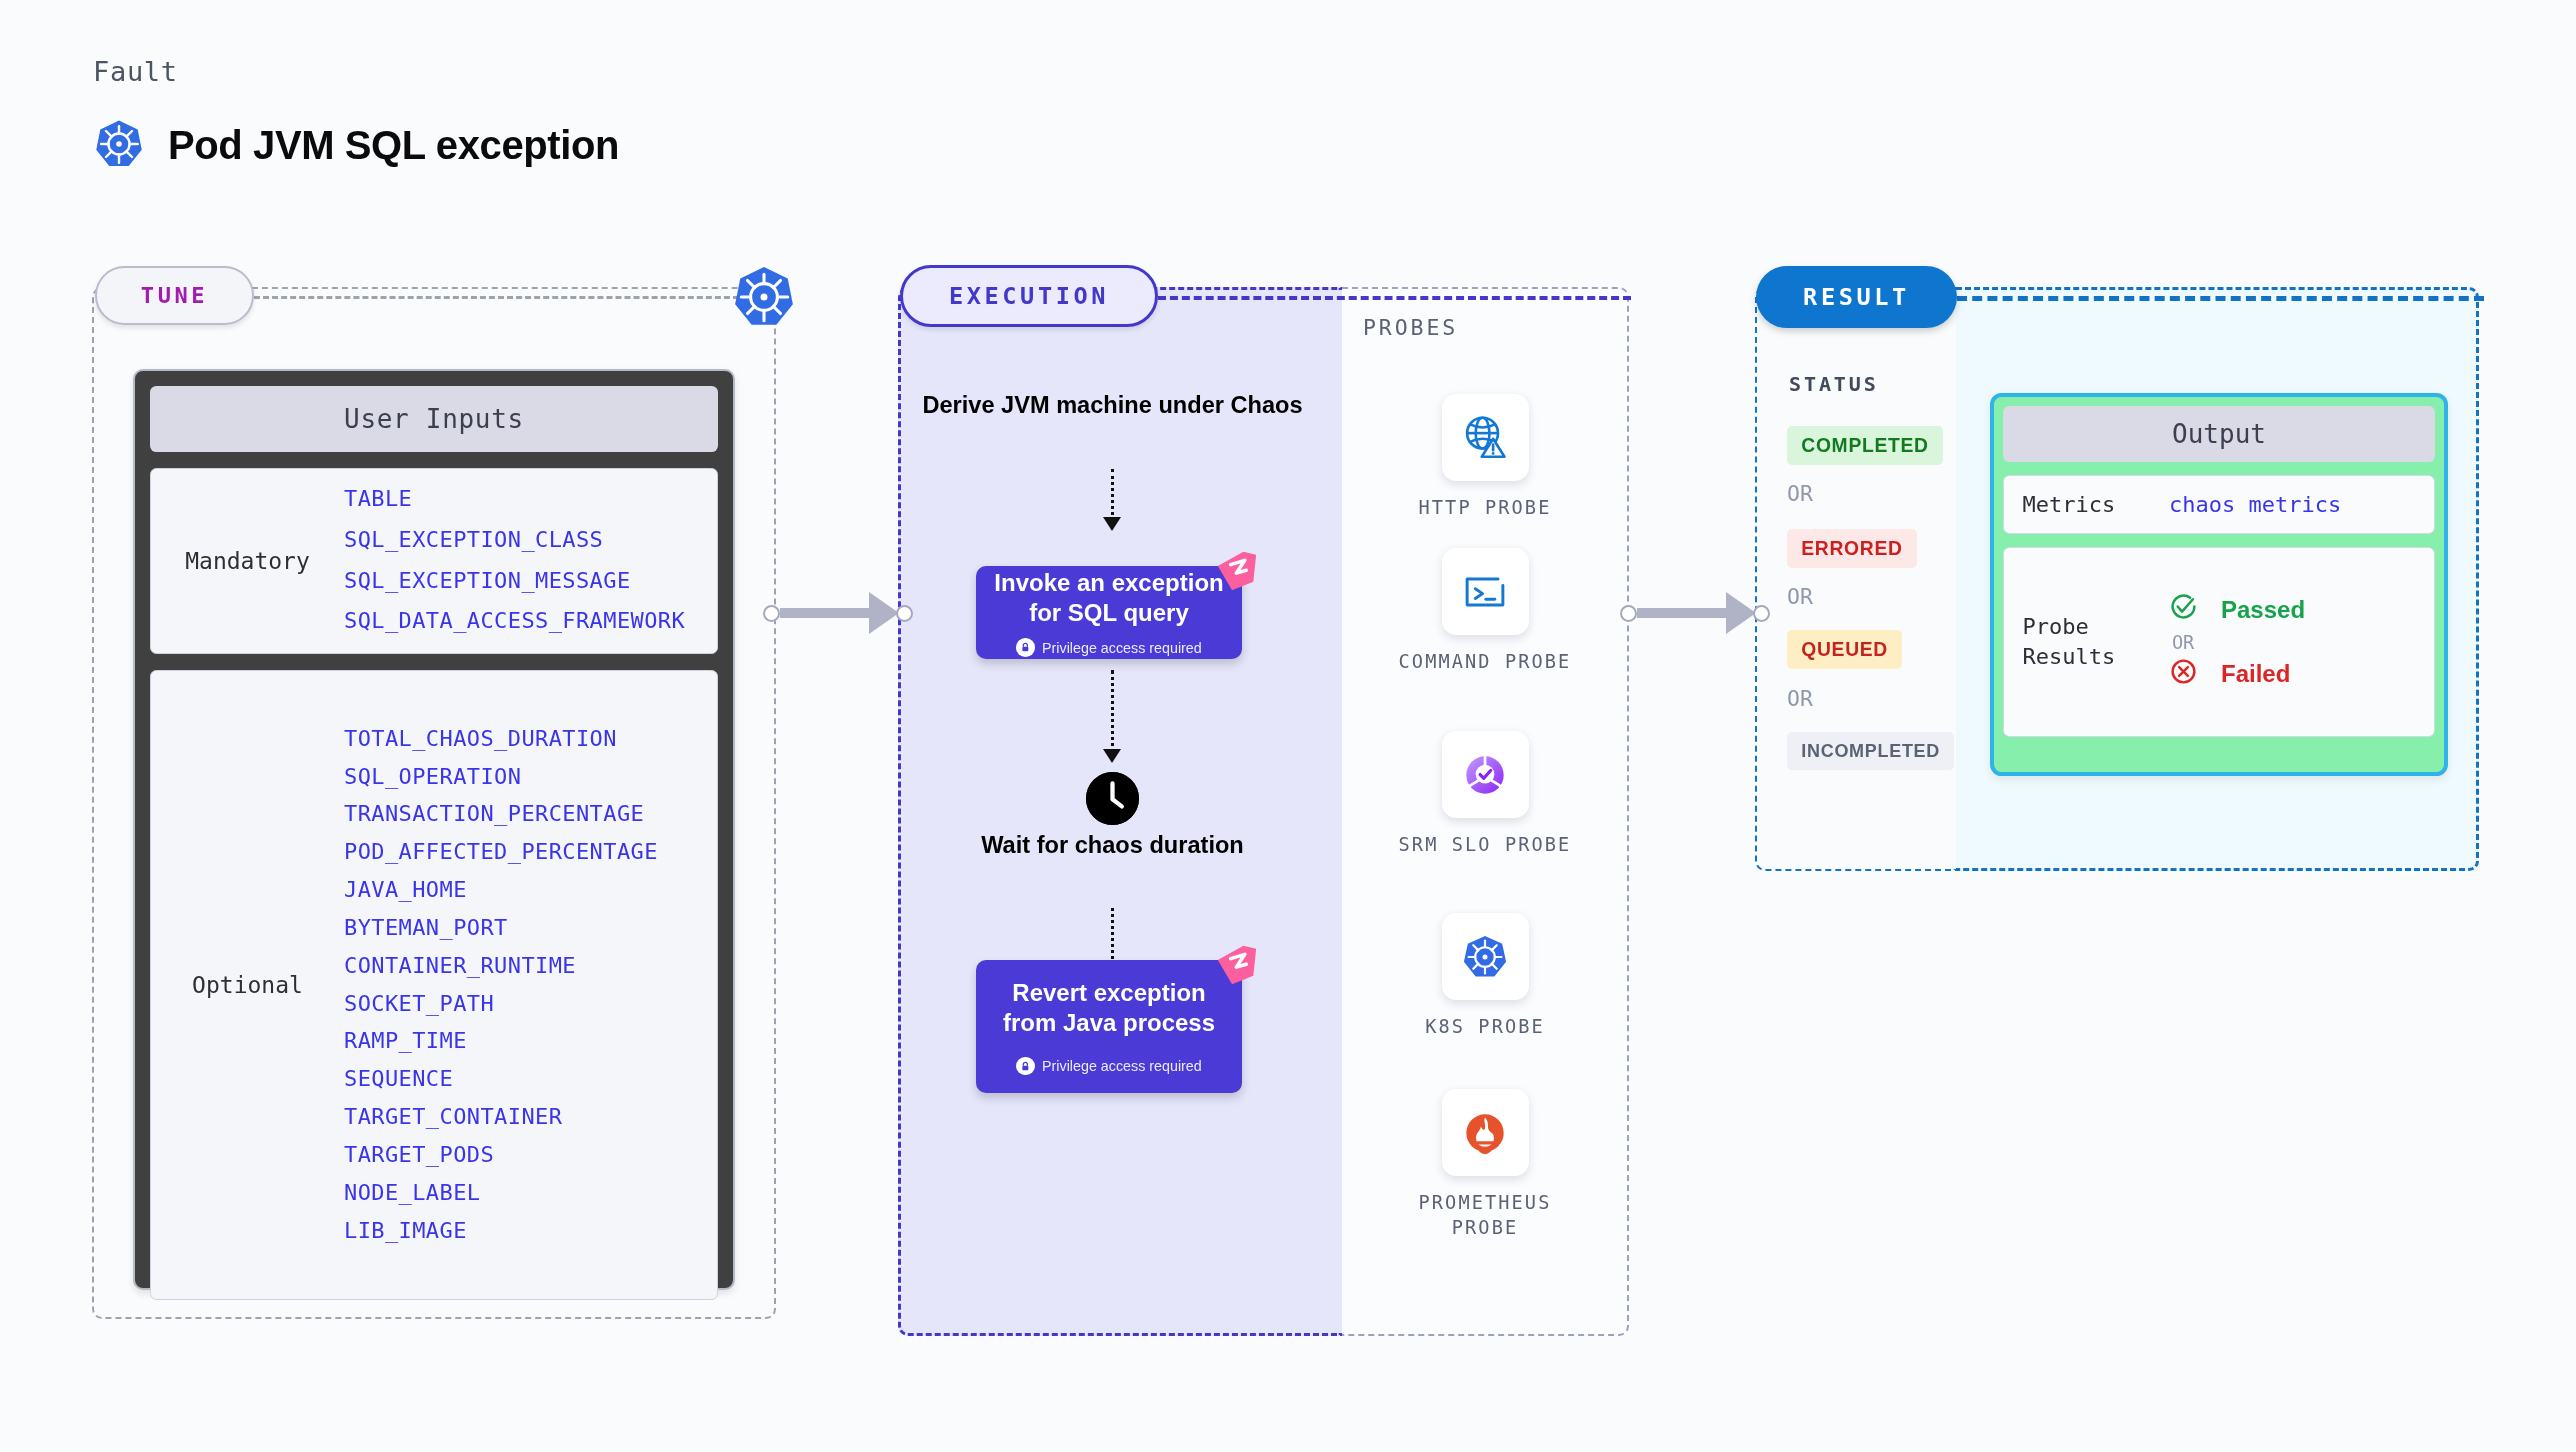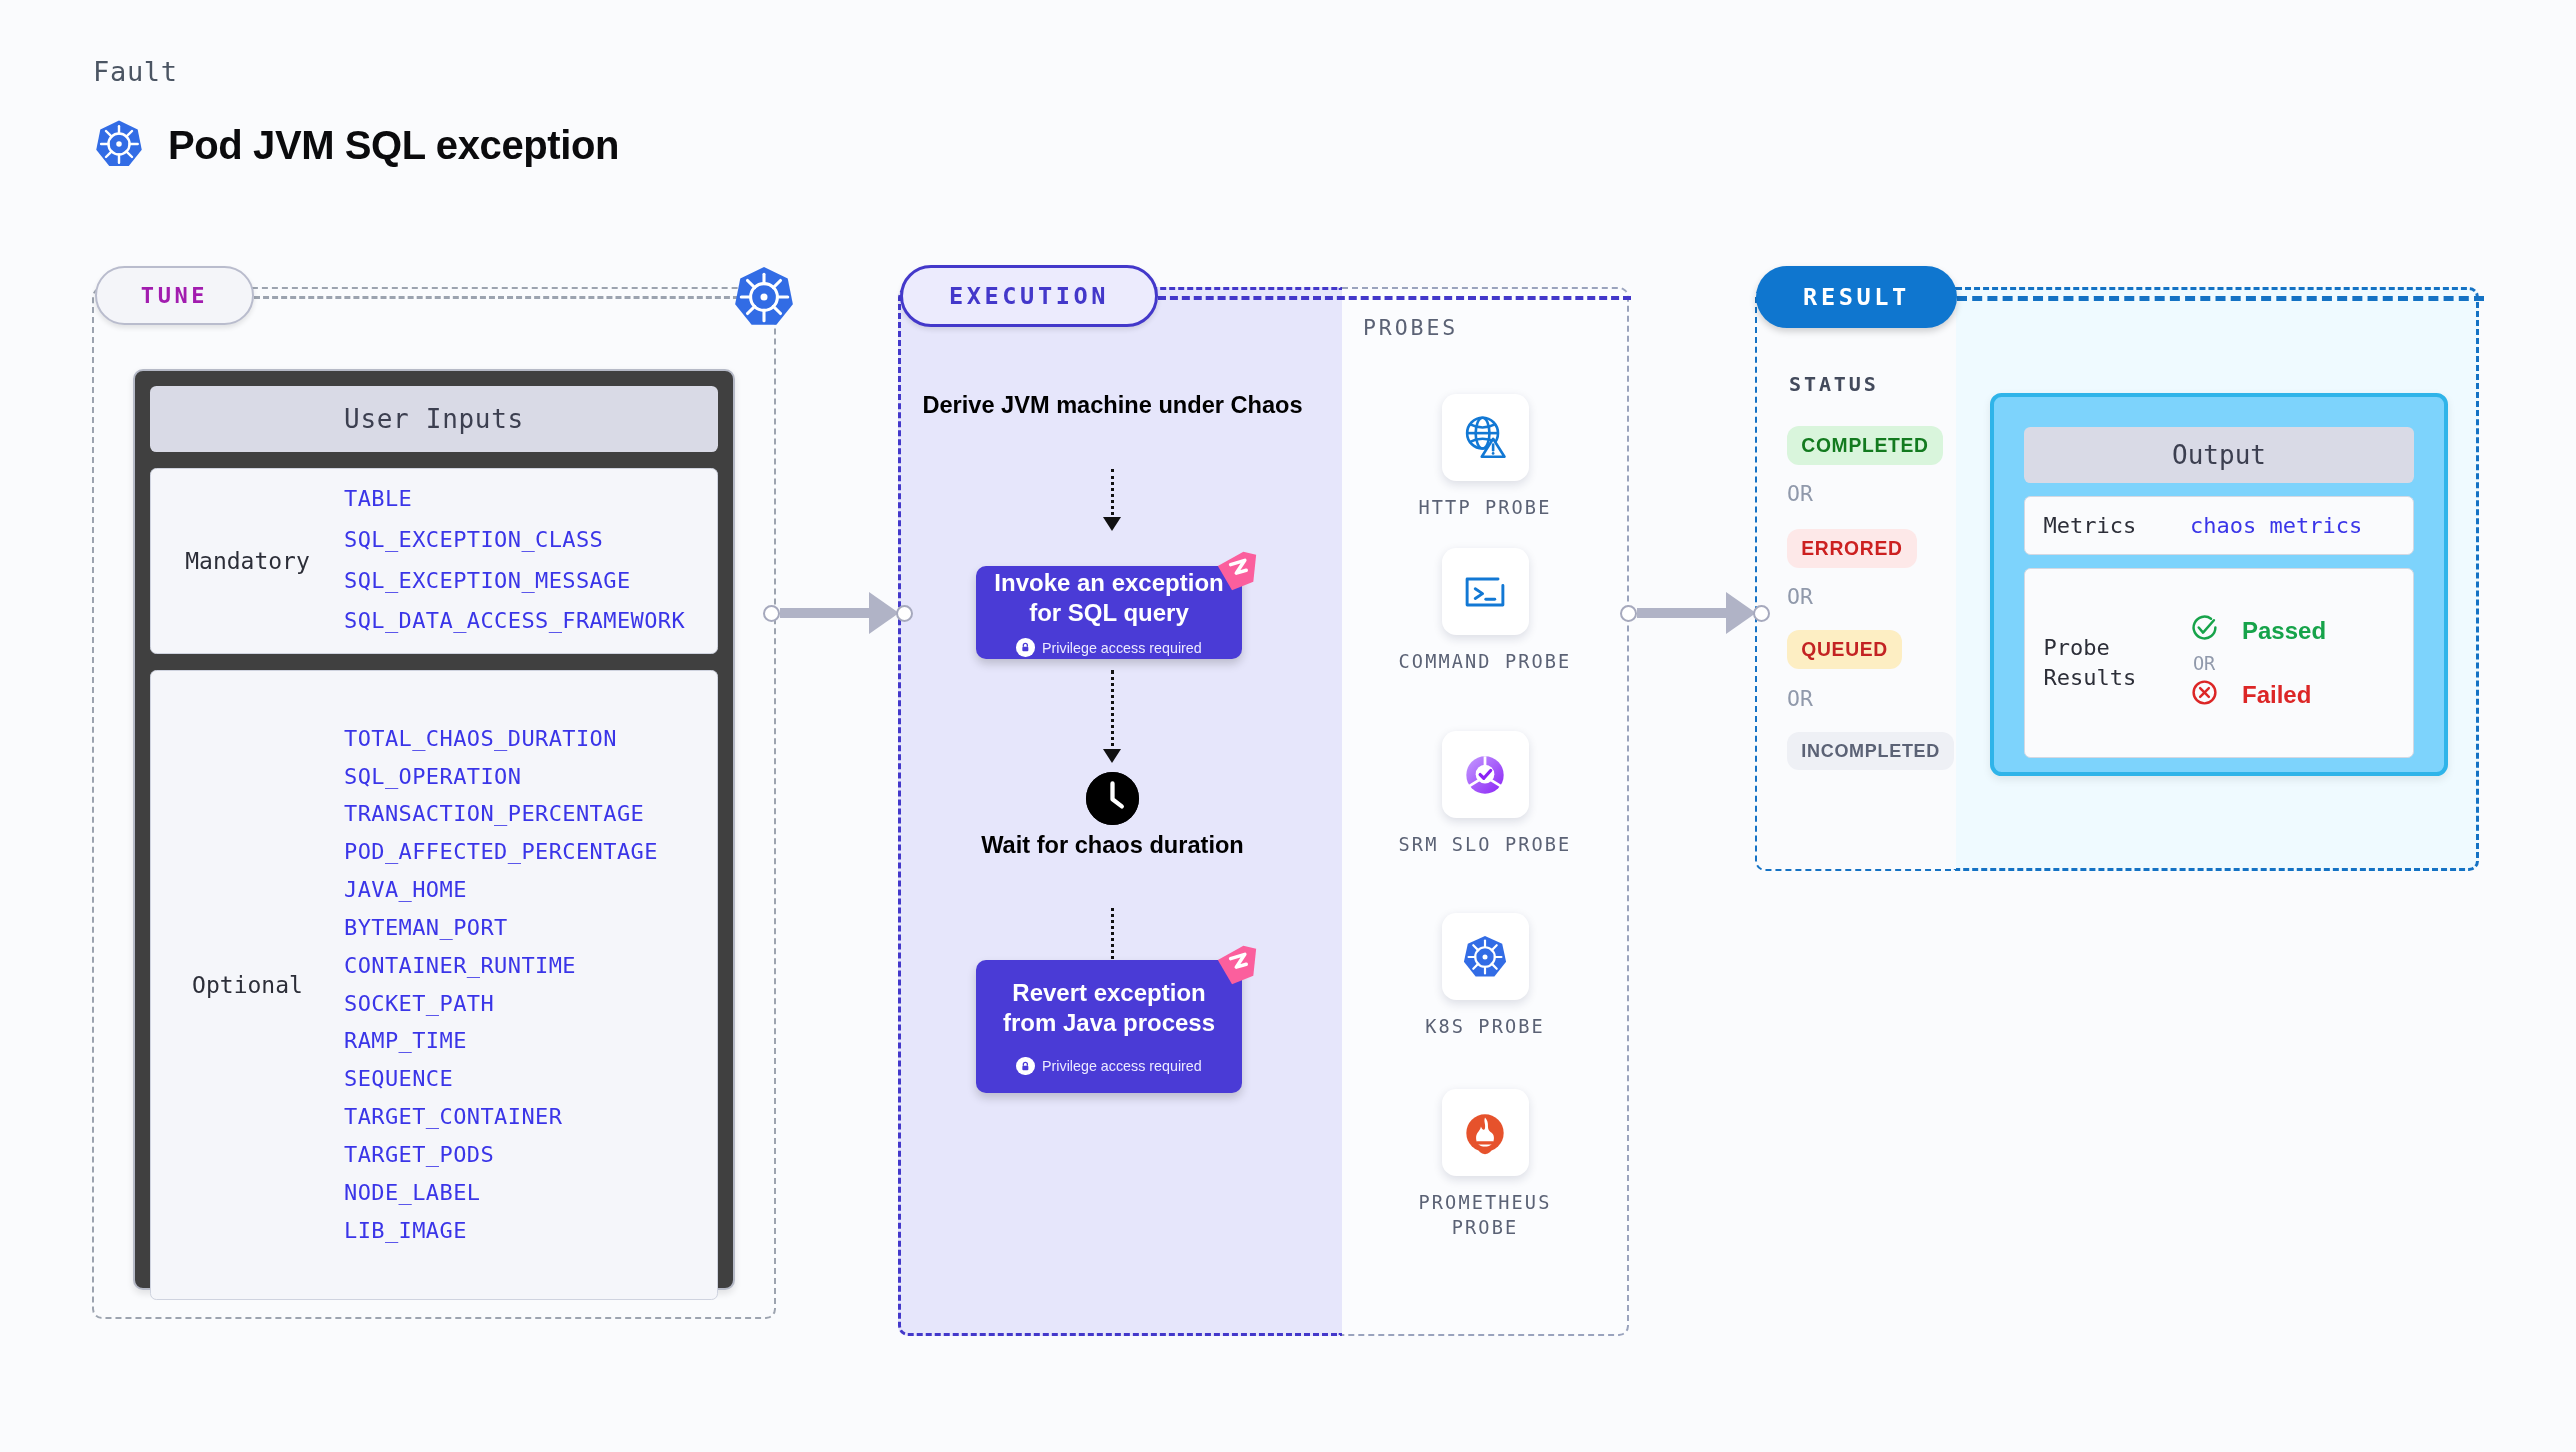--- a/index.html
+++ b/index.html
@@ -161,33 +161,33 @@
     line-height: 1.35;
   }
 
   
   .status-label {
     position: absolute; left: 1789px; top: 372px;
     font-family: "DejaVu Sans Mono", monospace; font-size: 20px;
     letter-spacing: 2.9px; color: #434a5c; font-weight: bold;
   }
   .status-badge {
-    position: absolute; left: 1787px; border-radius: 12px;
+    position: absolute; left: 1787px; border-radius: 5px;
     padding: 8.6px 14.3px; font-size: 19.3px; font-weight: bold; letter-spacing: 0.7px;
   }
   .or-text {
     position: absolute; left: 1787px;
     font-family: "DejaVu Sans Mono", monospace; font-size: 21.5px; color: #9099ab;
   }
 
   
   .output-card {
     position: absolute; left: 1990px; top: 393px; width: 458px; height: 383px;
-    background: #7dd3fc; border: 4.3px solid #2fb4e9; border-radius: 11.5px;
-    padding: 30px; box-shadow: 0 3.6px 8.6px rgba(0,0,0,.08);
+    background: #86efac; border: 4.3px solid #2fb4e9; border-radius: 11.5px;
+    padding: 9px; box-shadow: 0 3.6px 8.6px rgba(0,0,0,.08);
   }
   .out-header {
     height: 56px; background: #d9dae6; border-radius: 6.4px;
     display: flex; align-items: center; justify-content: center;
     font-family: "DejaVu Sans Mono", monospace; font-size: 26px; color: #3c3f50;
     margin-bottom: 13px;
   }
   .out-row {
     border: 1.4px solid #d4d8e2; border-radius: 6.4px; background: #fafbfd;
     display: flex; align-items: center; padding: 13px 0;

